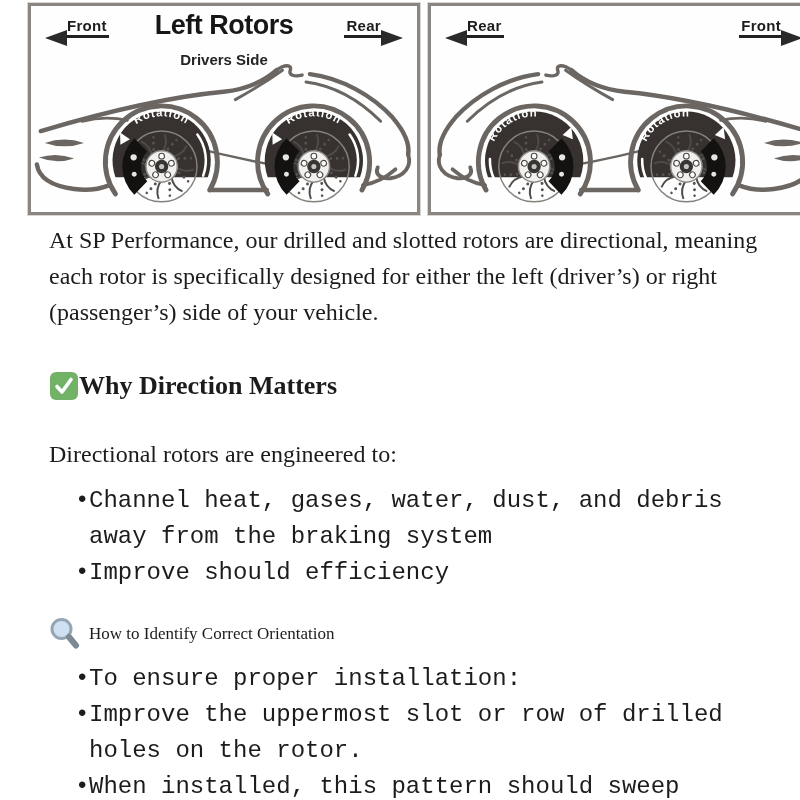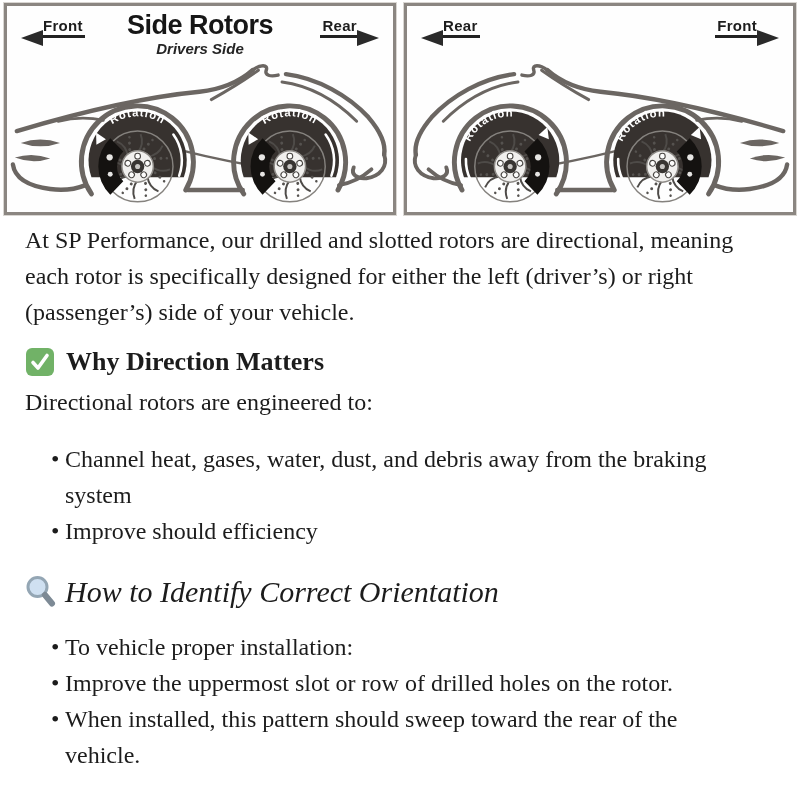--- a/index.html
+++ b/index.html
@@ -4,67 +4,67 @@
 <style>
   :root{
     --car-line:#6b6662;
     --arch:#37322f;
     --ink:#1c1c1c;
     --check-green:#71b267;
     --mag-blue:#cfe0f1;
   }
   *{margin:0;padding:0;box-sizing:border-box;}
   html,body{width:800px;background:#ffffff;font-family:"Liberation Serif",serif;color:var(--ink);}
-  .page{position:relative;width:800px;height:800px;overflow:hidden;background:#fff;}
+  .page{position:relative;width:800px;height:800px;overflow:hidden;background:#fff;padding-left:24px;}
 
   
   .diagram{position:relative;width:800px;height:220px;}
   .panel{position:absolute;top:3px;height:212px;width:392px;border:3px solid #8b8681;background:#fefefe;box-shadow:0 0 0 1px #d9d6d2;}
   .panel-left{left:4px;}
   .panel-right{left:404px;}
   .panel-title-wrap{text-align:center;margin-top:5px;font-family:"Liberation Sans",sans-serif;}
   .panel-title{font-size:27px;line-height:29px;font-weight:700;letter-spacing:-.5px;color:#161616;}
-  .panel-subtitle{font-size:15px;font-weight:700;font-style:italic;color:#242424;margin-top:0;}
+  .panel-subtitle{font-size:15px;font-weight:700;color:#242424;margin-top:11px;}
   .dir-label{position:absolute;top:11px;display:flex;align-items:flex-end;font-family:"Liberation Sans",sans-serif;font-weight:700;font-size:15px;color:#1d1d1d;z-index:3;}
   .dir-label .dir-text{border-bottom:3px solid #222;padding:0 2px 1px 2px;letter-spacing:.3px;}
   .pos-left{left:14px;}
   .pos-right{right:14px;}
   .tri{width:0;height:0;border-top:8px solid transparent;border-bottom:8px solid transparent;transform:translateY(8px);}
   .tri-left{border-right:22px solid #2a2a2a;margin-right:-2px;}
   .tri-right{border-left:22px solid #2a2a2a;margin-left:-2px;}
   .panel-art{position:absolute;left:0;top:52px;width:100%;height:156px;}
   .panel-art svg{width:100%;height:100%;display:block;}
 
   
   .content{padding:0 25px;font-size:24px;line-height:36px;}
   .intro{margin-top:2px;max-width:718px;}
-  .sec-h1{margin-top:16px;display:flex;align-items:center;gap:11px;font-size:26px;font-weight:700;line-height:32px;}
-  .sec-h2{margin-top:26px;display:flex;align-items:center;gap:9px;font-size:30px;font-weight:400;line-height:32px;font-style:italic;}
-  .lead{margin-top:6px;}
-  ul.blist{margin-top:21px;padding-left:40px;list-style:none;}
+  .sec-h1{margin-top:40px;display:flex;align-items:center;font-size:26px;font-weight:700;line-height:32px;}
+  .sec-h2{margin-top:26px;display:flex;align-items:center;gap:9px;font-size:17px;font-weight:400;line-height:32px;}
+  .lead{margin-top:34px;}
+  ul.blist{margin-top:11px;padding-left:40px;list-style:none;font-family:Liberation Mono, monospace;}
   ul.blist li{position:relative;max-width:660px;}
   ul.blist li::before{content:"\2022";position:absolute;left:-14px;top:0;font-size:24px;}
   .blist2{margin-top:16px;}
   .check-icon{display:inline-flex;flex:0 0 auto;}
   .mag-icon{display:inline-flex;flex:0 0 auto;}
 </style>
 </head>
 <body>
 
 <div class="page">
 
   <div class="diagram">
 
     <section class="panel panel-left">
       <div class="dir-label pos-left">
         <span class="tri tri-left"></span>
         <span class="dir-text">Front</span>
       </div>
       <div class="panel-title-wrap">
-        <div class="panel-title">Side Rotors</div>
+        <div class="panel-title">Left Rotors</div>
         <div class="panel-subtitle">Drivers Side</div>
       </div>
       <div class="dir-label pos-right">
         <span class="dir-text">Rear</span>
         <span class="tri tri-right"></span>
       </div>
       <div class="panel-art" id="art-left">
           <svg viewBox="0 0 393 158" preserveAspectRatio="xMidYMid meet">
             <defs>
               <radialGradient id="Lgrad" cx="45%" cy="42%" r="65%">
@@ -469,19 +469,19 @@
       <span class="mag-icon">
         <svg width="31" height="33" viewBox="0 0 31 33" aria-hidden="true">
           <circle cx="12.5" cy="12" r="9.5" fill="#cfe0f1" stroke="#94a6b4" stroke-width="3"></circle>
           <line x1="20" y1="20" x2="27" y2="28.5" stroke="#7d8a95" stroke-width="6" stroke-linecap="round"></line>
         </svg>
       </span>
       <span>How to Identify Correct Orientation</span>
     </h3>
 
     <ul class="blist blist2">
-        <li>To vehicle proper installation:</li>
+        <li>To ensure proper installation:</li>
         <li>Improve the uppermost slot or row of drilled holes on the rotor.</li>
         <li>When installed, this pattern should sweep toward the rear of the vehicle.</li>
       </ul>
   </article>
 
 </div>
 
 </body></html>

